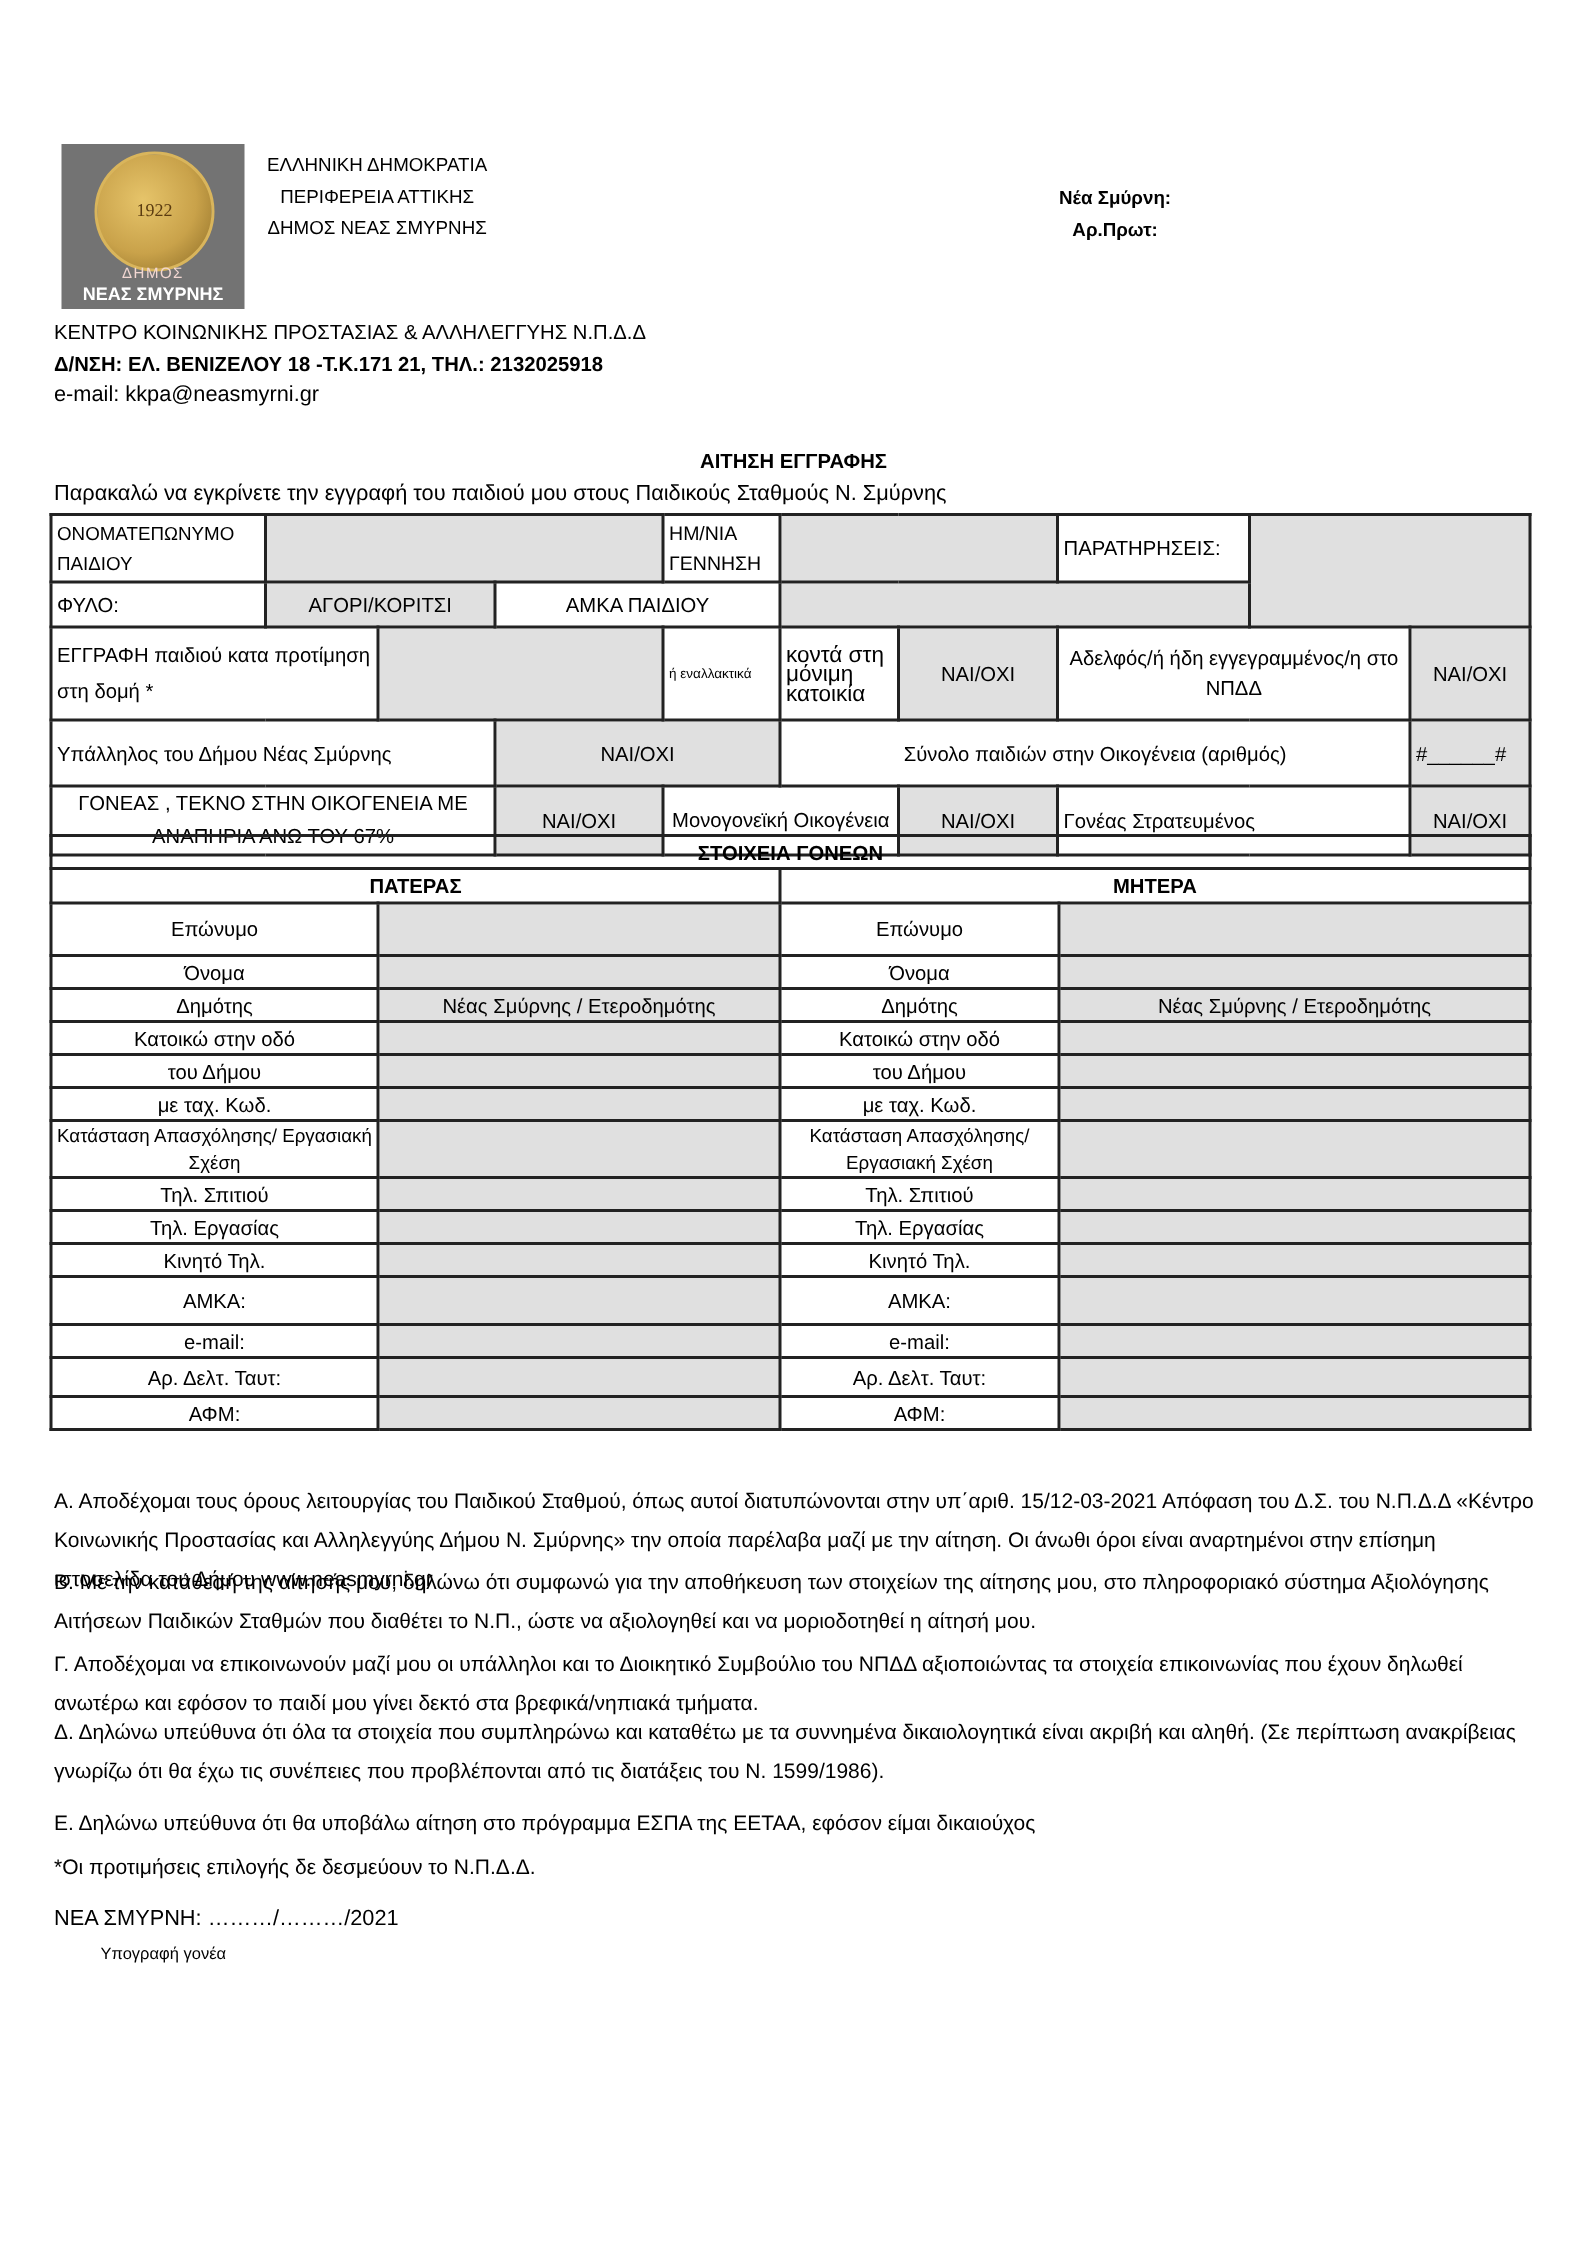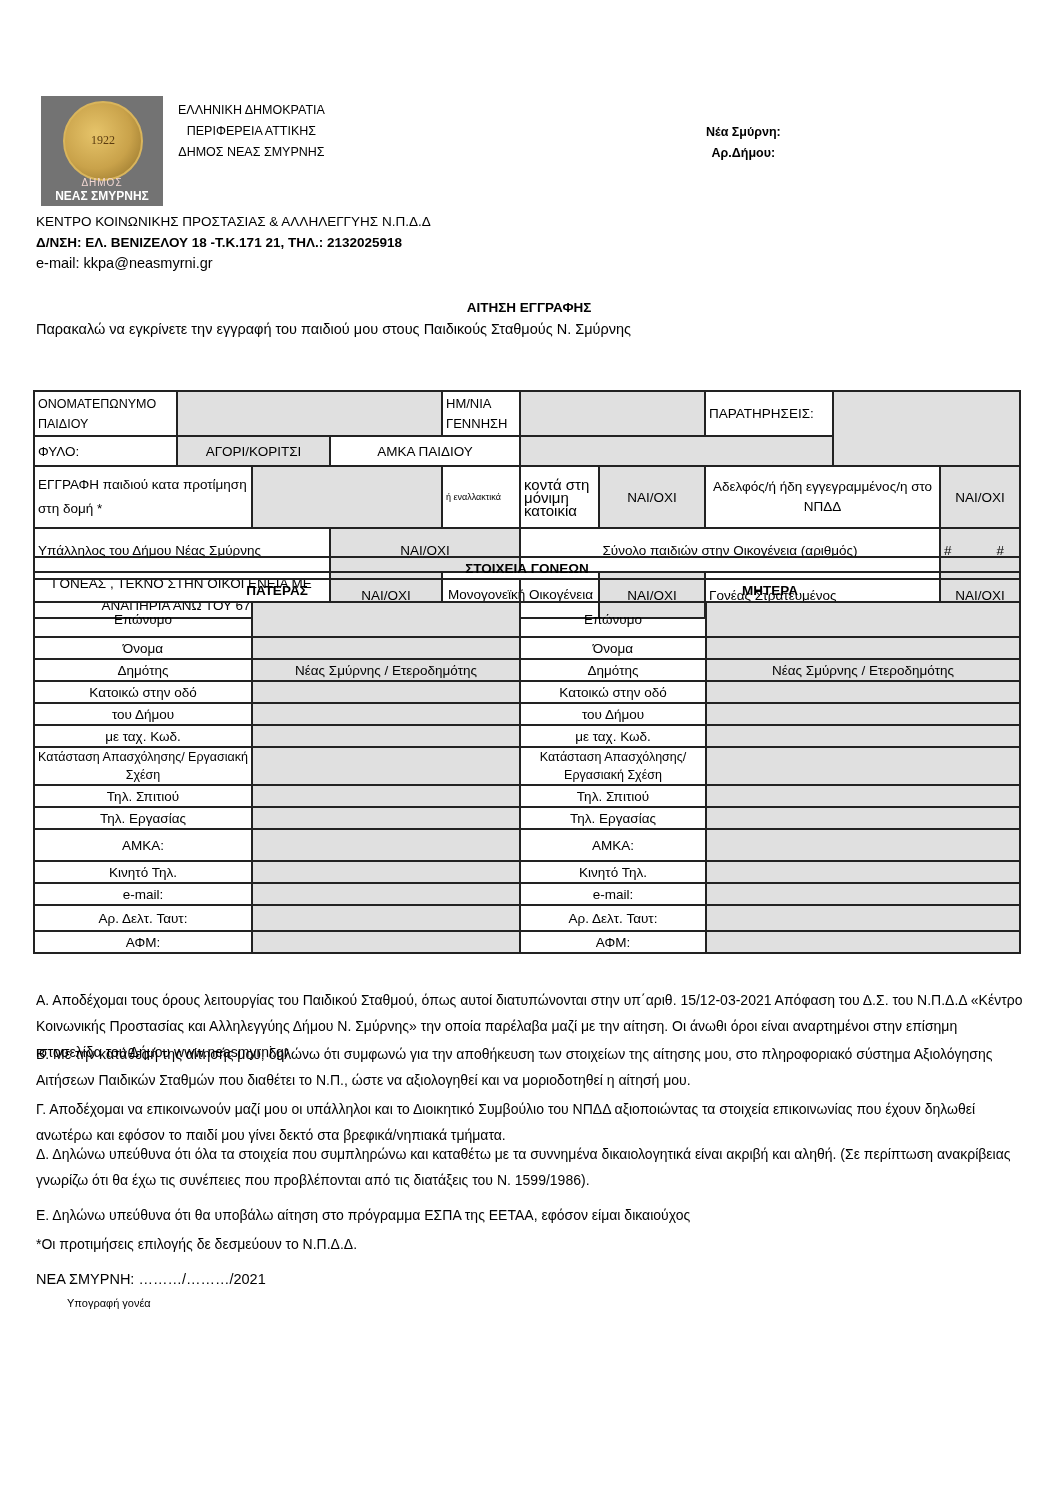--- a/index.html
+++ b/index.html
@@ -35,33 +35,33 @@
 </div>
 
 <div class="abs hdr" style="left:178px; top:100px;">
   <div>ΕΛΛΗΝΙΚΗ ΔΗΜΟΚΡΑΤΙΑ</div>
   <div>ΠΕΡΙΦΕΡΕΙΑ ΑΤΤΙΚΗΣ</div>
   <div>ΔΗΜΟΣ ΝΕΑΣ ΣΜΥΡΝΗΣ</div>
 </div>
 
 <div class="abs hdr b" style="left:706px; top:122px;">
   <div>Νέα Σμύρνη:</div>
-  <div>Αρ.Δήμου:</div>
+  <div>Αρ.Πρωτ:</div>
 </div>
 
 <div class="abs org" style="left:36px; top:211px;">
   <div>ΚΕΝΤΡΟ ΚΟΙΝΩΝΙΚΗΣ ΠΡΟΣΤΑΣΙΑΣ &amp; ΑΛΛΗΛΕΓΓΥΗΣ Ν.Π.Δ.Δ</div>
   <div class="b">Δ/ΝΣΗ: ΕΛ. ΒΕΝΙΖΕΛΟΥ 18 -Τ.Κ.171 21, ΤΗΛ.: 2132025918</div>
   <div style="font-size:14.5px;">e-mail: kkpa@neasmyrni.gr</div>
 </div>
 
 <div class="abs b" style="left:0; width:1058px; top:300px; text-align:center; font-size:13.5px;">ΑΙΤΗΣΗ ΕΓΓΡΑΦΗΣ</div>
 <div class="abs" style="left:36px; top:321px; font-size:14.5px;">Παρακαλώ να εγκρίνετε την εγγραφή του παιδιού μου στους Παιδικούς Σταθμούς Ν. Σμύρνης</div>
 
-<table class="f" style="left:33px; top:342px; width:986px;margin-top:48px;">
+<table class="f" style="left:33px; top:342px; width:986px;">
   <colgroup>
     <col style="width:143px">
       <col style="width:75px">
       <col style="width:78px">
       <col style="width:112px">
     <col style="width:78px">
       <col style="width:79px">
       <col style="width:106px">
       <col style="width:128px">
     <col style="width:107px">
@@ -172,30 +172,30 @@
         <td class="g c"></td>
         <td class="c">Τηλ. Σπιτιού</td>
         <td class="g c"></td>
       </tr>
       <tr style="height: 22px;">
         <td class="c">Τηλ. Εργασίας</td>
         <td class="g c"></td>
         <td class="c">Τηλ. Εργασίας</td>
         <td class="g c"></td>
       </tr>
+      <tr style="height: 22px;">
+        <td class="c">Κινητό Τηλ.</td>
+        <td class="g c"></td>
+        <td class="c">Κινητό Τηλ.</td>
+        <td class="g c"></td>
+      </tr>
       <tr style="height: 32px;">
         <td class="c">ΑΜΚΑ:</td>
         <td class="g c"></td>
         <td class="c">ΑΜΚΑ:</td>
-        <td class="g c"></td>
-      </tr>
-      <tr style="height: 22px;">
-        <td class="c">Κινητό Τηλ.</td>
-        <td class="g c"></td>
-        <td class="c">Κινητό Τηλ.</td>
         <td class="g c"></td>
       </tr>
       <tr style="height: 22px;">
         <td class="c">e-mail:</td>
         <td class="g c"></td>
         <td class="c">e-mail:</td>
         <td class="g c"></td>
       </tr>
       <tr style="height: 26px;">
         <td class="c">Αρ. Δελτ. Ταυτ:</td>

